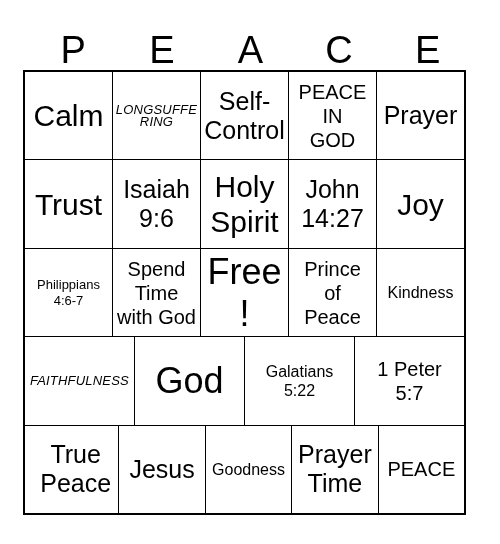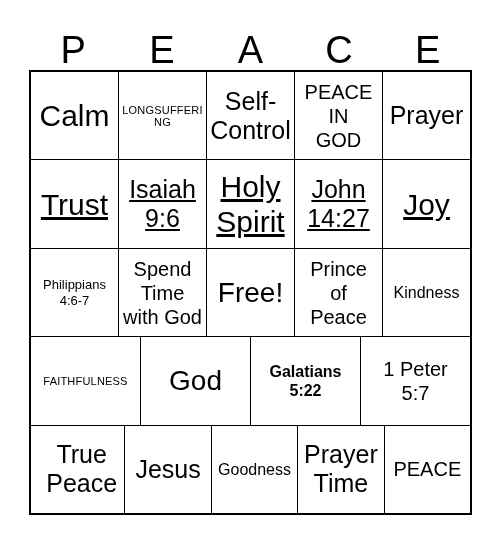--- a/index.html
+++ b/index.html
@@ -35,21 +35,21 @@
     align-items: flex-end;
     justify-content: center;
     font-size: 38px;
     line-height: 40px;
     font-weight: 400;
     letter-spacing: 0px;
     color: #000000;
   }
   #grid {
     position: absolute;
-    left: 29px;
+    left: 23px;
     top: 70px;
     width: 443px;
     height: 445px;
     border-top: 2px solid #000000;
     border-left: 2px solid #000000;
     border-right: 2px solid #000000;
     border-bottom: 2px solid #000000;
     box-sizing: border-box;
     display: flex;
     flex-direction: column;
@@ -77,27 +77,27 @@
   .cell:last-child {
     border-right: none;
   }
   .cell-text {
     display: block;
     width: 100%;
     white-space: pre-line;
     word-break: break-word;
   }
   
-  .fs-xl  { font-size: 28px; line-height: 42px; }
+  .fs-xl  { font-size: 36px; line-height: 42px; }
   .fs-lg  { font-size: 30px; line-height: 35px; }
   .fs-md  { font-size: 25px; line-height: 29px; }
   .fs-sm  { font-size: 20px; line-height: 24px; }
   .fs-xs  { font-size: 16px; line-height: 19px; }
   .fs-xxs { font-size: 13px; line-height: 16px; }
-  .fs-tiny{ font-size: 11px; line-height: 12px; letter-spacing: 0.2px; }
+  .fs-tiny{ font-size: 13px; line-height: 12px; letter-spacing: 0.2px; font-style: italic; }
 </style>
 </head>
 <body style="background: rgb(255, 255, 255); color: rgb(0, 0, 0);">
 
 <div id="card">
 
   <div id="header-row">
     <div class="header-letter">P</div>
     <div class="header-letter">E</div>
     <div class="header-letter">A</div>
@@ -121,21 +121,21 @@
       <div class="cell" style="border-right-color: rgb(0, 0, 0);">
           <span class="cell-text fs-sm">PEACE
 IN
 GOD</span>
         </div>
       <div class="cell" style="border-right-color: rgb(0, 0, 0);">
           <span class="cell-text fs-md">Prayer</span>
         </div>
     </div>
 
-    <div class="grid-row" style="border-bottom-color: rgb(0, 0, 0); text-decoration: underline;">
+    <div class="grid-row" style="border-bottom-color: rgb(0, 0, 0);">
       <div class="cell" style="border-right-color: rgb(0, 0, 0);">
           <span class="cell-text fs-lg">Trust</span>
         </div>
       <div class="cell" style="border-right-color: rgb(0, 0, 0);">
           <span class="cell-text fs-md">Isaiah
 9:6</span>
         </div>
       <div class="cell" style="border-right-color: rgb(0, 0, 0);">
           <span class="cell-text fs-lg">Holy
 Spirit</span>
@@ -172,21 +172,21 @@
         </div>
     </div>
 
     <div class="grid-row" style="border-bottom-color: rgb(0, 0, 0);">
       <div class="cell" style="border-right-color: rgb(0, 0, 0);">
           <span class="cell-text fs-tiny">FAITHFULNESS</span>
         </div>
       <div class="cell" style="border-right-color: rgb(0, 0, 0);">
           <span class="cell-text fs-xl">God</span>
         </div>
-      <div class="cell" style="border-right-color: rgb(0, 0, 0); font-weight: bold;">
+      <div class="cell" style="border-right-color: rgb(0, 0, 0);">
           <span class="cell-text fs-xs">Galatians
 5:22</span>
         </div>
       <div class="cell" style="border-right-color: rgb(0, 0, 0);">
           <span class="cell-text fs-sm">1 Peter
 5:7</span>
         </div>
     </div>
 
     <div class="grid-row" style="border-bottom-color: rgb(0, 0, 0);">

